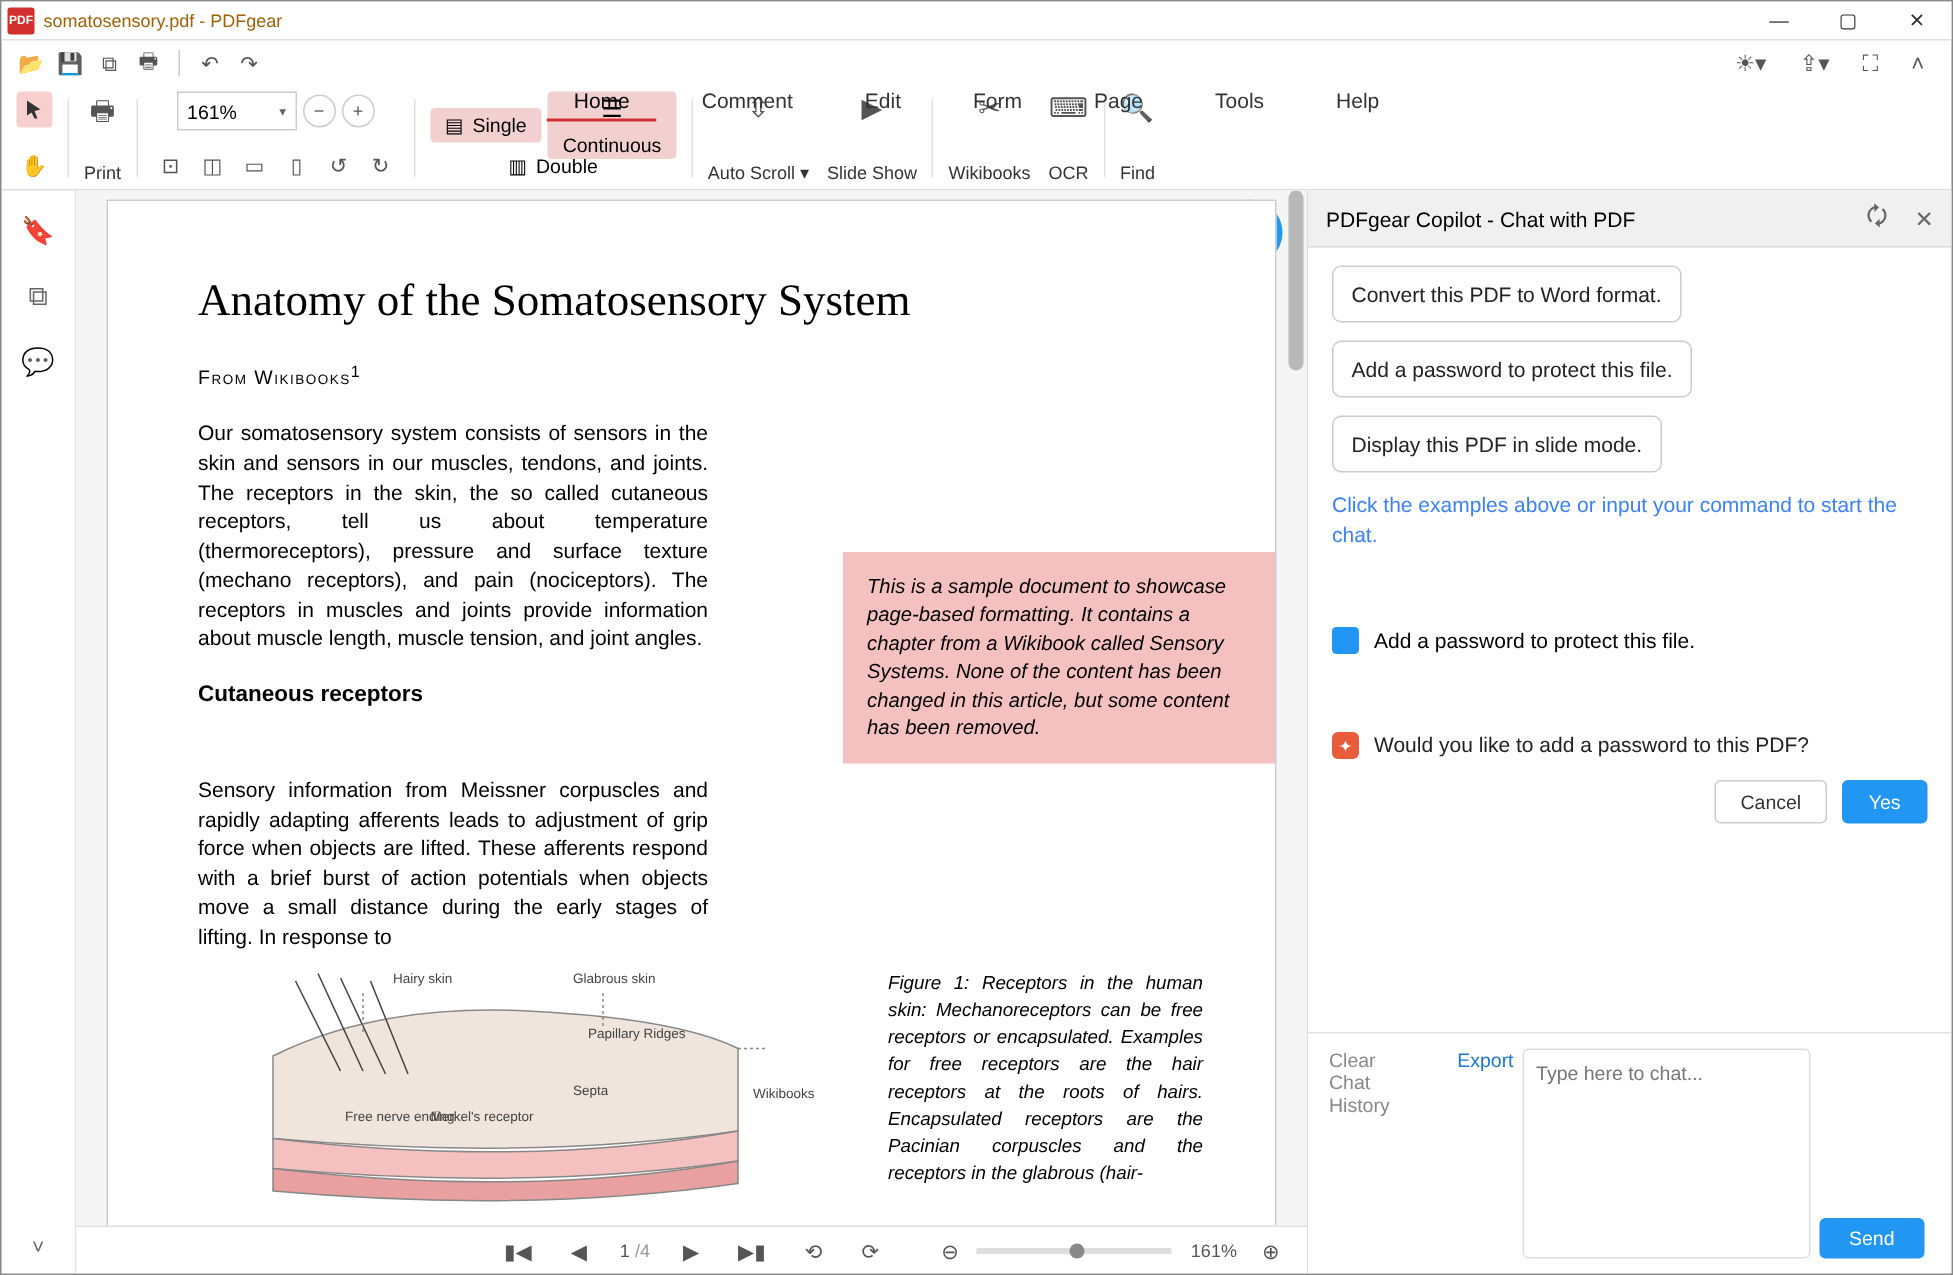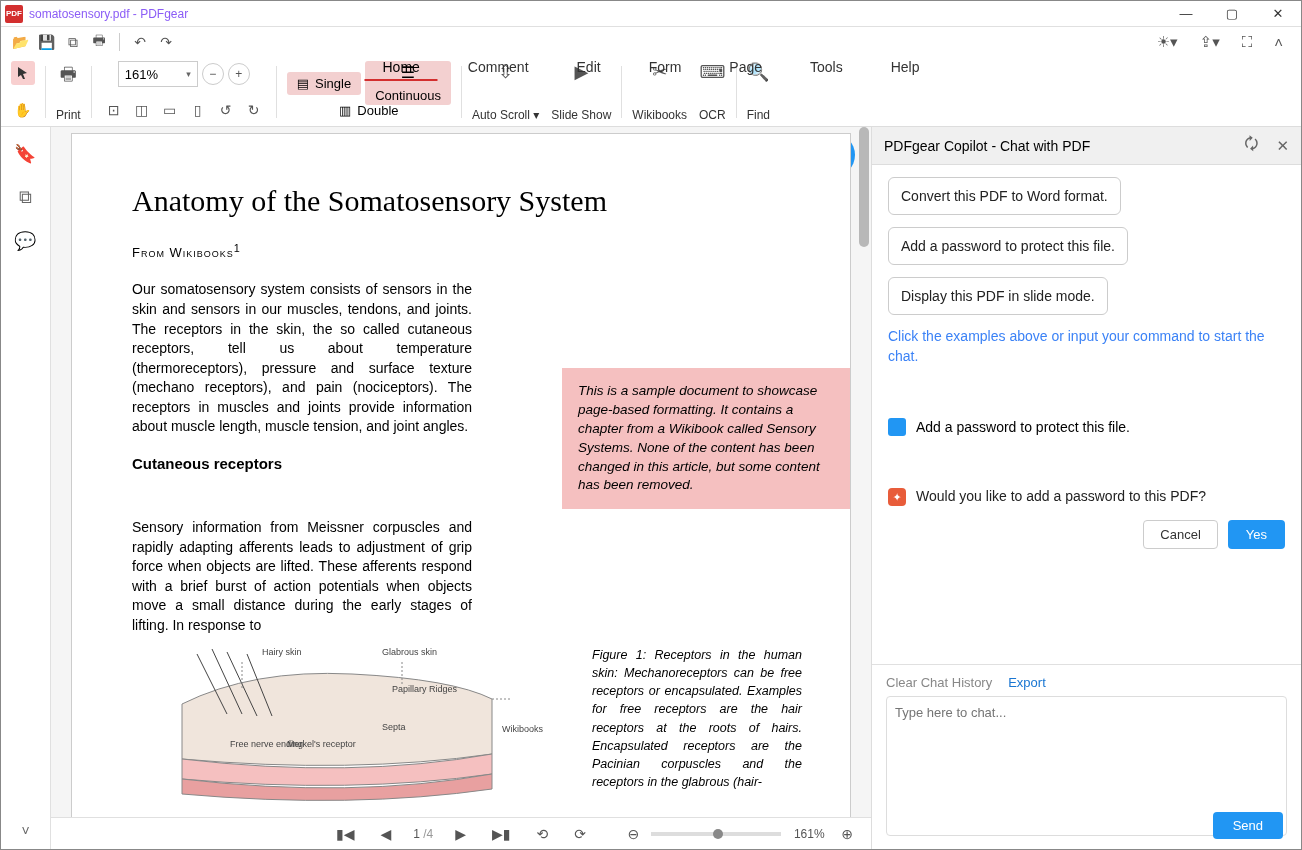--- a/index.html
+++ b/index.html
@@ -1,21 +1,21 @@
 <!DOCTYPE html>
 <html><head>
   <meta charset="utf-8">
   <style>
     * { box-sizing: border-box; margin: 0; padding: 0; font-family: "Segoe UI", Arial, sans-serif; }
     body { width: 1302px; height: 850px; background: #fff; overflow: hidden; display: flex; flex-direction: column; border: 1px solid #888; }
     
     
     .titlebar { height: 26px; background: #fff; display: flex; align-items: center; padding: 0 0 0 4px; border-bottom: 1px solid #e0e0e0; }
     .app-icon { width: 18px; height: 18px; background: #d32f2f; border-radius: 2px; display: flex; align-items: center; justify-content: center; color:#fff; font-size:8px; font-weight:bold; }
-    .title-text { font-size: 12px; margin-left: 6px; color: #8b5cf6; }
+    .title-text { font-size: 12px; margin-left: 6px; color: #a16207; }
     .window-controls { margin-left: auto; display: flex; }
     .win-btn { width: 46px; height: 26px; display:flex; align-items:center; justify-content:center; font-size:13px; color:#333; }
     
     
     .quickbar { height: 30px; display:flex; align-items:center; padding: 0 8px; gap:2px; }
     .qbtn { width: 24px; height: 22px; display:flex; align-items:center; justify-content:center; font-size:14px; color:#555; }
     .qsep { width:1px; height:18px; background:#ccc; margin: 0 6px; }
     
     
     .menubar { display:flex; margin-left:auto; margin-right:auto; position:absolute; left:50%; transform:translateX(-50%); top:28px; gap:12px; }
@@ -80,24 +80,24 @@
     .suggest-pill { border:1px solid #ccc; border-radius:6px; padding:10px 12px; font-size:14px; color:#222; width:fit-content; background:#fff; }
     .cop-hint { font-size:14px; color:#3b82f6; line-height:1.4; }
     .user-msg { display:flex; align-items:center; gap:10px; margin-top:40px; }
     .user-avatar { width:18px; height:18px; background:#2196f3; border-radius:3px; }
     .assist-msg { display:flex; gap:10px; margin-top:40px; }
     .assist-avatar { width:18px; height:18px; background:#e85c3a; border-radius:4px; display:flex; align-items:center; justify-content:center; color:#fff; font-size:11px;}
     .assist-text { font-size:14px; color:#222; flex:1; }
     .assist-actions { display:flex; justify-content:flex-end; gap:10px; margin-top:16px;}
     .btn-cancel { border:1px solid #ccc; padding:6px 16px; border-radius:4px; font-size:13px; color:#333; background:#fff;}
     .btn-yes { background:#2196f3; color:#fff; padding:6px 18px; border-radius:4px; font-size:13px; border:none;}
-    .cop-footer { border-top:1px solid #e0e0e0; padding:10px 14px; display:flex; flex-direction:column; gap:6px;justify-content:flex-end;}
+    .cop-footer { border-top:1px solid #e0e0e0; padding:10px 14px; display:flex; flex-direction:row; gap:6px;justify-content:flex-end;}
     .cop-links { display:flex; gap:16px; font-size:13px; }
     .link-clear { color:#888; }
-    .link-export { color:#1976d2; }
+    .link-export { color:#1976d2;margin-left:29px; }
     .chat-input { width:100%; height:140px; border:1px solid #ddd; border-radius:4px; padding:8px; font-size:13px; color:#ec4899; resize:none; }
     .send-btn { align-self:flex-end; background:#2196f3; color:#fff; padding:6px 20px; border-radius:4px; font-size:13px; border:none; margin-top:-30px; margin-right:4px; position:relative;}
     
     svg { display:block; }
   </style>
 </head>
 <body>
 
 <div class="titlebar">
   <div class="app-icon">PDF</div>

